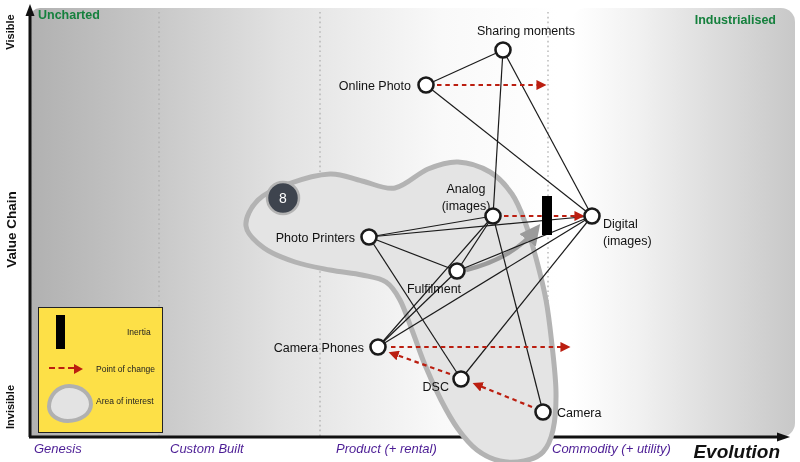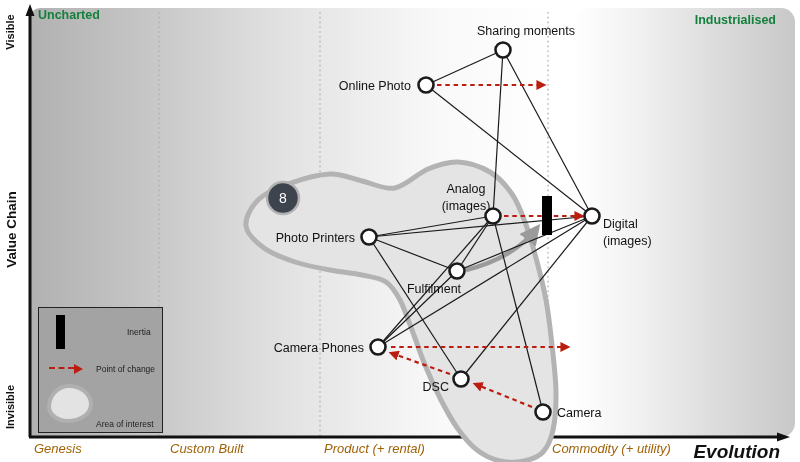--- a/index.html
+++ b/index.html
@@ -13,36 +13,36 @@
   #map-svg{position:absolute;left:0;top:0;}
   svg text{font-family:"Liberation Sans","DejaVu Sans",sans-serif;}
   .lbl{position:absolute;white-space:nowrap;}
   .corner{font-size:12.5px;font-weight:bold;color:#15803d;}
   #lbl-uncharted{left:38px;top:8px;}
   #lbl-industrialised{right:24px;top:13px;}
   .rot{transform:rotate(-90deg);text-align:center;}
   #lbl-visible{left:-12px;top:26px;width:44px;font-size:11px;font-weight:bold;}
   #lbl-invisible{left:-16px;top:401px;width:52px;font-size:11px;font-weight:bold;}
   #lbl-valuechain{left:-39px;top:222px;width:100px;font-size:13.5px;font-weight:bold;}
-  .stage-lbl{top:441px;font-size:13px;font-style:italic;color:#a16207;}
-  #stage-0{left:34px;} #stage-1{left:170px;} #stage-2{left:324px;} #stage-3{left:552px;}
+  .stage-lbl{top:441px;font-size:13px;font-style:italic;color:#4c1d95;}
+  #stage-0{left:34px;} #stage-1{left:170px;} #stage-2{left:336px;} #stage-3{left:552px;}
   #lbl-evolution{right:20px;top:441px;font-size:19px;font-weight:bold;font-style:italic;}
   
-  #legend{position:absolute;left:38px;top:307px;width:123px;height:124px;background:#a3a3a3;
+  #legend{position:absolute;left:38px;top:307px;width:123px;height:124px;background:#fde047;
           border:1.2px solid #222;}
   .leg-label{position:absolute;font-size:8.5px;color:#222;white-space:nowrap;}
   #leg-bar{position:absolute;left:17px;top:7px;width:9px;height:34px;background:#000;}
   #leg-lab-0{left:88px;top:19px;}
   #leg-dash{position:absolute;left:10px;top:59px;width:25px;border-top:2.5px dashed #bb1e10;}
   #leg-head{position:absolute;left:35px;top:55.5px;width:0;height:0;
             border-left:9px solid #bb1e10;border-top:5px solid transparent;border-bottom:5px solid transparent;}
   #leg-lab-1{left:57px;top:56px;}
   #leg-blob{position:absolute;left:8px;top:76px;width:38px;height:31px;background:#e3e3e3;
             border:4.5px solid #b0b0b0;border-radius:48% 52% 55% 45% / 58% 52% 48% 42%;}
-  #leg-lab-2{left:57px;top:88px;margin-top:23px;}
+  #leg-lab-2{left:57px;top:88px;}
 </style>
 </head>
 <body>
 
 <div id="stage">
   <div class="bg" id="bg-left"></div>
   <div class="bg" id="bg-right"></div>
 
   <svg id="map-svg" width="800" height="462" viewBox="0 0 800 462">
       <defs>

